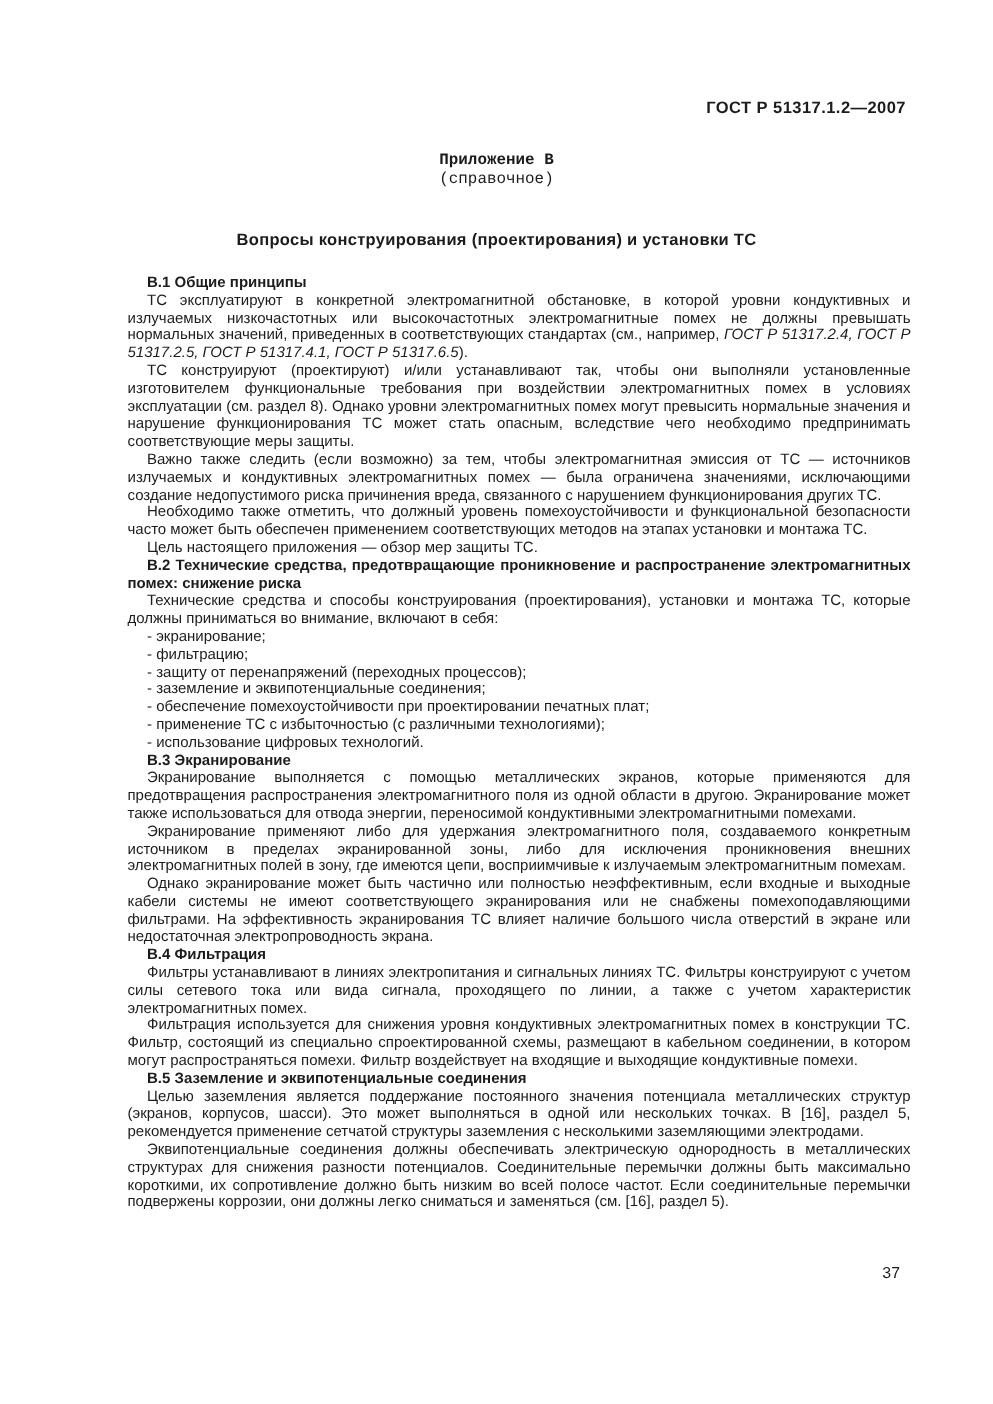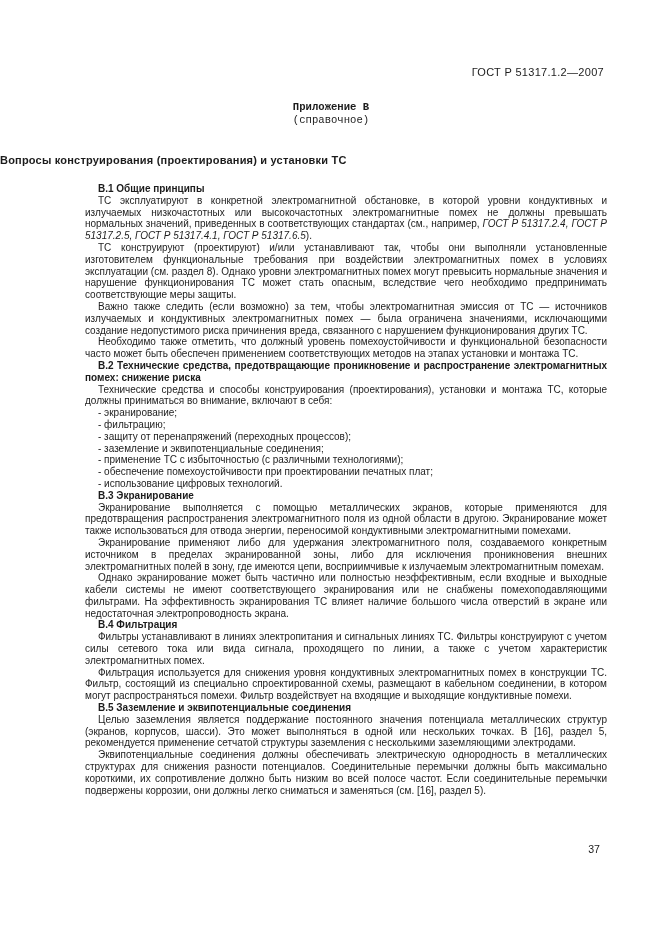--- a/index.html
+++ b/index.html
@@ -9,36 +9,36 @@
     height: 936px;
     background: #ffffff;
     font-family: "Liberation Sans", sans-serif;
     color: #1c1c1c;
     overflow: hidden;
   }
   .doc-header {
     margin-top: 66px;
     padding-right: 58px;
     text-align: right;
-    font-weight: normal;
+    font-weight: bold;
     font-size: 11px;
     letter-spacing: 0.3px;
     padding-left: 24px;
   }
   .annex {
     margin-top: 23px;
     text-align: center;
     font-size: 10.6px;
     line-height: 13px;
     font-family: Liberation Mono, monospace;
   }
   .annex-label { font-weight: bold; }
   .doc-title {
     margin-top: 27px;
-    text-align: left;
+    text-align: center;
     font-weight: bold;
     font-size: 11px;
     letter-spacing: 0.2px;
   }
   .content {
     margin: 17px 55px 0 85px;
     font-size: 10px;
     line-height: 11.8px;
     text-align: justify;
   }
@@ -63,28 +63,29 @@
   </div>
 
   <div class="doc-title">Вопросы  конструирования (проектирования)  и установки ТС</div>
 
   <div class="content">
       <div class="block h"><span>В.1 Общие принципы</span></div>
       <div class="block p"><span>ТС  эксплуатируют  в конкретной  электромагнитной обстановке, в которой   уровни кондуктивных и излучаемых низкочастотных или высокочастотных электромагнитные помех не должны превышать нормальных значений, приведенных  в соответствующих  стандартах  (см.,  например,  </span><span style="font-style: italic;">ГОСТ Р 51317.2.4,  ГОСТ Р 51317.2.5,  ГОСТ Р 51317.4.1,  ГОСТ Р 51317.6.5</span><span>).</span></div>
       <div class="block p"><span>ТС  конструируют (проектируют)   и/или  устанавливают так, чтобы  они выполняли установленные изготовителем функциональные требования при воздействии  электромагнитных помех в условиях эксплуатации (см. раздел 8). Однако уровни  электромагнитных помех  могут превысить нормальные  значения  и нарушение функционирования ТС  может стать опасным,  вследствие чего  необходимо предпринимать  соответствующие меры защиты.</span></div>
       <div class="block p"><span>Важно  также  следить  (если возможно)  за  тем,  чтобы   электромагнитная эмиссия от   ТС — источников излучаемых и кондуктивных электромагнитных  помех — была ограничена значениями, исключающими создание недопустимого риска  причинения вреда,  связанного с нарушением  функционирования  других ТС.</span></div>
       <div class="block p"><span>Необходимо  также отметить,  что должный   уровень  помехоустойчивости и функциональной  безопасности часто  может  быть  обеспечен  применением соответствующих методов  на  этапах  установки и  монтажа ТС.</span></div>
+      <div class="block p"><span>Цель настоящего приложения — обзор   мер   защиты ТС.</span></div>
       <div class="block h"><span>В.2 Технические средства, предотвращающие проникновение и  распространение  электромагнитных помех:  снижение риска</span></div>
       <div class="block p"><span>Технические средства и способы  конструирования (проектирования),  установки  и монтажа ТС,  которые должны приниматься во внимание, включают в себя:</span></div>
       <div class="block li"><span>- экранирование;</span></div>
       <div class="block li"><span>- фильтрацию;</span></div>
       <div class="block li"><span>- защиту от перенапряжений (переходных процессов);</span></div>
       <div class="block li"><span>- заземление и эквипотенциальные соединения;</span></div>
+      <div class="block li"><span>- обеспечение помехоустойчивости при проектировании печатных плат;</span></div>
       <div class="block li"><span>- применение  ТС  с избыточностью  (с различными технологиями);</span></div>
-      <div class="block li"><span>- обеспечение помехоустойчивости при проектировании печатных плат;</span></div>
       <div class="block li"><span>- использование  цифровых  технологий.</span></div>
       <div class="block h"><span>В.3 Экранирование</span></div>
       <div class="block p"><span>Экранирование  выполняется  с  помощью   металлических  экранов,   которые применяются  для   предотвращения  распространения  электромагнитного  поля  из одной  области  в  другою.  Экранирование  может   также использоваться  для  отвода  энергии,   переносимой  кондуктивными  электромагнитными  помехами.</span></div>
       <div class="block p"><span>Экранирование применяют либо  для удержания электромагнитного поля,  создаваемого конкретным  источником  в пределах экранированной  зоны, либо для  исключения  проникновения  внешних  электромагнитных полей   в  зону,   где имеются  цепи,   восприимчивые  к излучаемым  электромагнитным  помехам.</span></div>
       <div class="block p"><span>Однако  экранирование  может  быть  частично  или  полностью  неэффективным,  если  входные  и  выходные кабели  системы  не  имеют  соответствующего  экранирования  или  не  снабжены  помехоподавляющими  фильтрами. На  эффективность экранирования  ТС влияет  наличие  большого  числа  отверстий  в экране  или  недостаточная   электропроводность   экрана.</span></div>
       <div class="block h"><span>В.4 Фильтрация</span></div>
       <div class="block p"><span>Фильтры устанавливают в линиях электропитания и  сигнальных линиях ТС. Фильтры  конструируют  с  учетом силы  сетевого  тока  или   вида сигнала,  проходящего  по линии,   а  также  с  учетом характеристик электромагнитных помех.</span></div>
       <div class="block p"><span>Фильтрация  используется  для  снижения  уровня  кондуктивных  электромагнитных  помех  в  конструкции  ТС. Фильтр,  состоящий  из  специально  спроектированной  схемы,  размещают  в  кабельном  соединении,  в  котором могут  распространяться  помехи.  Фильтр  воздействует  на  входящие  и  выходящие  кондуктивные  помехи.</span></div>
       <div class="block h"><span>В.5 Заземление и  эквипотенциальные  соединения</span></div>
       <div class="block p"><span>Целью  заземления  является  поддержание  постоянного  значения  потенциала  металлических  структур  (экранов, корпусов, шасси). Это может выполняться в одной или нескольких точках.  В  [16],  раздел 5, рекомендуется применение  сетчатой   структуры   заземления   с   несколькими   заземляющими  электродами.</span></div>

